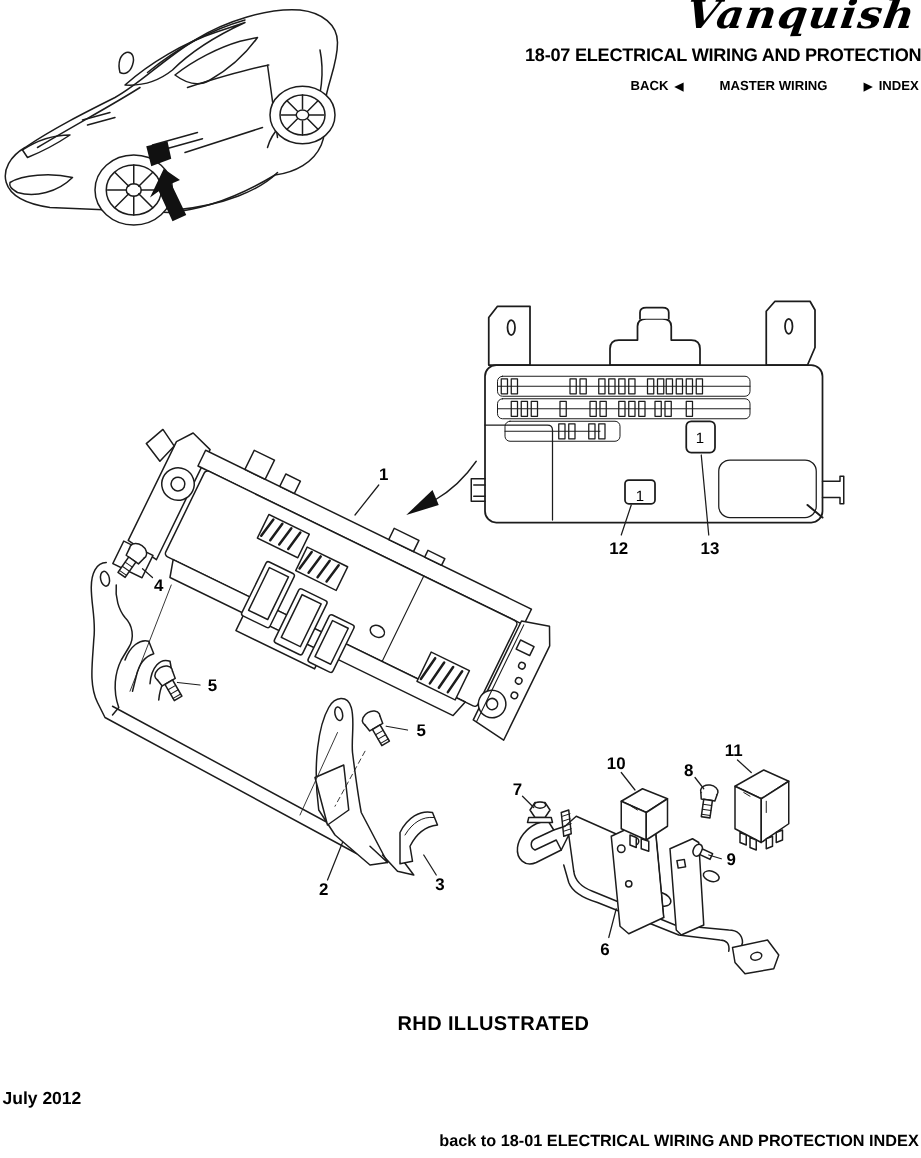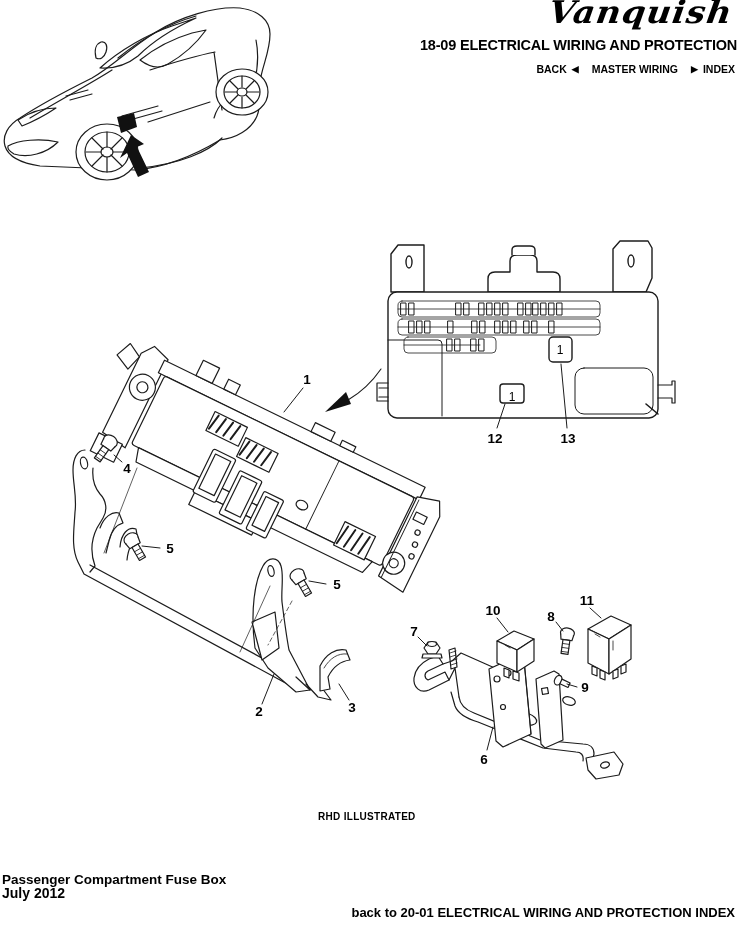--- a/index.html
+++ b/index.html
@@ -16,42 +16,42 @@
     transform-origin:right top;white-space:nowrap;
   }
   .section-title{
     left:420px;top:37px;width:315px;text-align:right;
     font-size:14.5px;font-weight:bold;letter-spacing:-0.2px;white-space:nowrap;
   }
   .nav-row{
     left:420px;top:63px;width:315px;display:flex;justify-content:flex-end;
     gap:13px;font-size:10.5px;font-weight:bold;align-items:center;
   }
-  .nav-row .navlink{cursor:pointer;display:flex;gap:5px;align-items:center;white-space:nowrap;}
+  .nav-row .navlink{cursor:pointer;display:flex;gap:5px;align-items:center;white-space:nowrap;margin-left:16px;}
   .nav-row .tri{font-size:9px;}
   
-  .rhd-note{left:318px;top:811px;font-size:10px;font-weight:bold;letter-spacing:.3px;}
+  .rhd-note{left:318px;top:811px;font-size:16px;font-weight:bold;letter-spacing:.3px;}
   
   .footer-left{left:2px;top:872px;line-height:15px;white-space:nowrap;}
   .footer-left .l1{font-size:13px;font-weight:bold;}
   .footer-left .l2{font-size:13.5px;font-weight:bold;}
   .footer-left .l3{font-size:14px;font-weight:bold;line-height:13px;}
   .footer-right{
     left:290px;top:905px;width:445px;text-align:right;
     font-size:13px;font-weight:bold;white-space:nowrap;cursor:pointer;
   }
   svg text{font-family:"Liberation Sans",sans-serif;}
   .callout{font-size:13.5px;font-weight:bold;}
   .boxnum{font-size:12px;}
 </style>
 </head>
 <body>
 
 <div class="abs logo">Vanquish</div>
-<div class="abs section-title">18-09 ELECTRICAL WIRING AND PROTECTION</div>
+<div class="abs section-title">18-07 ELECTRICAL WIRING AND PROTECTION</div>
 <div class="abs nav-row">
   <span class="navlink">
     <span>BACK</span>
     <span class="tri">◀</span>
   </span>
   <span class="navlink">
     <span>MASTER WIRING</span>
   </span>
   <span class="navlink">
     <span class="tri">▶</span>
@@ -341,17 +341,16 @@
     <text class="callout" x="495" y="443">12</text>
     <text class="callout" x="568" y="443">13</text>
     <text class="boxnum" x="512" y="401">1</text>
     <text class="boxnum" x="560" y="354">1</text>
   </g>
 </svg>
 
 <div class="abs rhd-note">RHD ILLUSTRATED</div>
 
 <div class="abs footer-left">
-  <div class="l2">Passenger Compartment Fuse Box</div>
   <div class="l3">July 2012</div>
 </div>
 
-<div class="abs footer-right">back to 20-01 ELECTRICAL WIRING AND PROTECTION INDEX</div>
+<div class="abs footer-right">back to 18-01 ELECTRICAL WIRING AND PROTECTION INDEX</div>
 
 </body></html>

